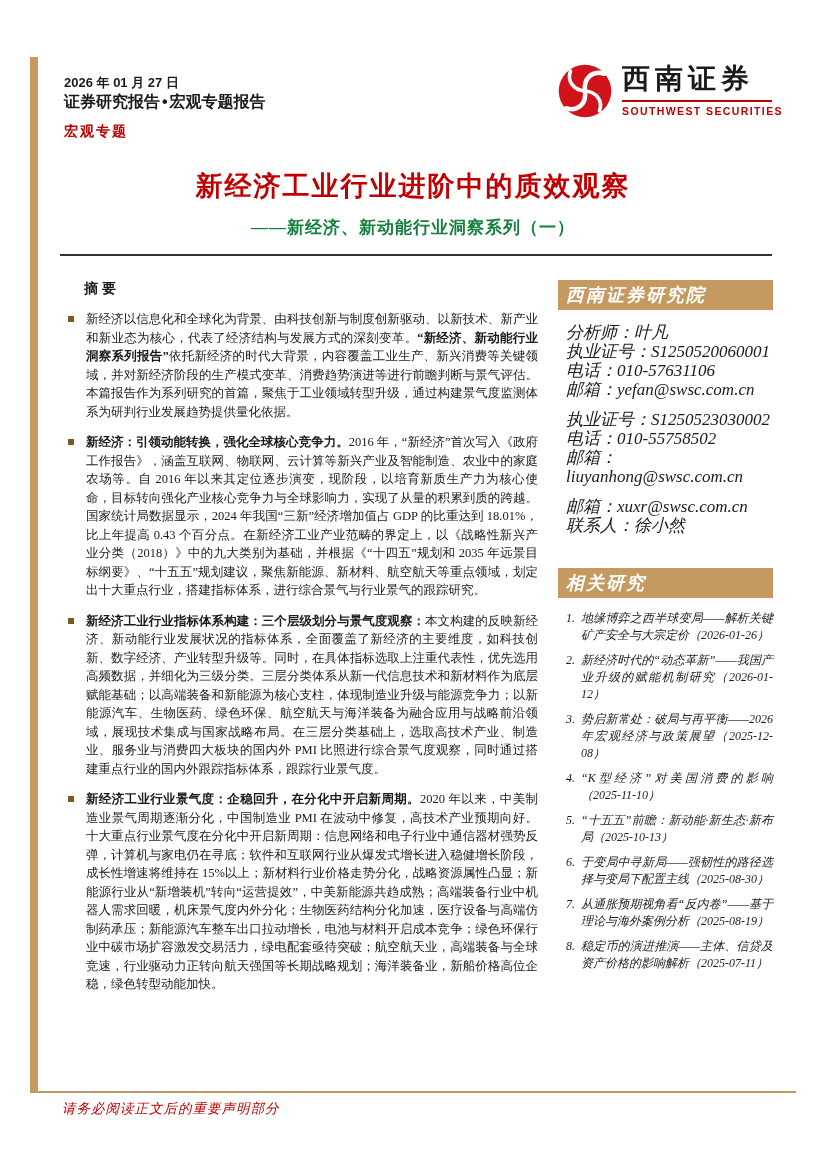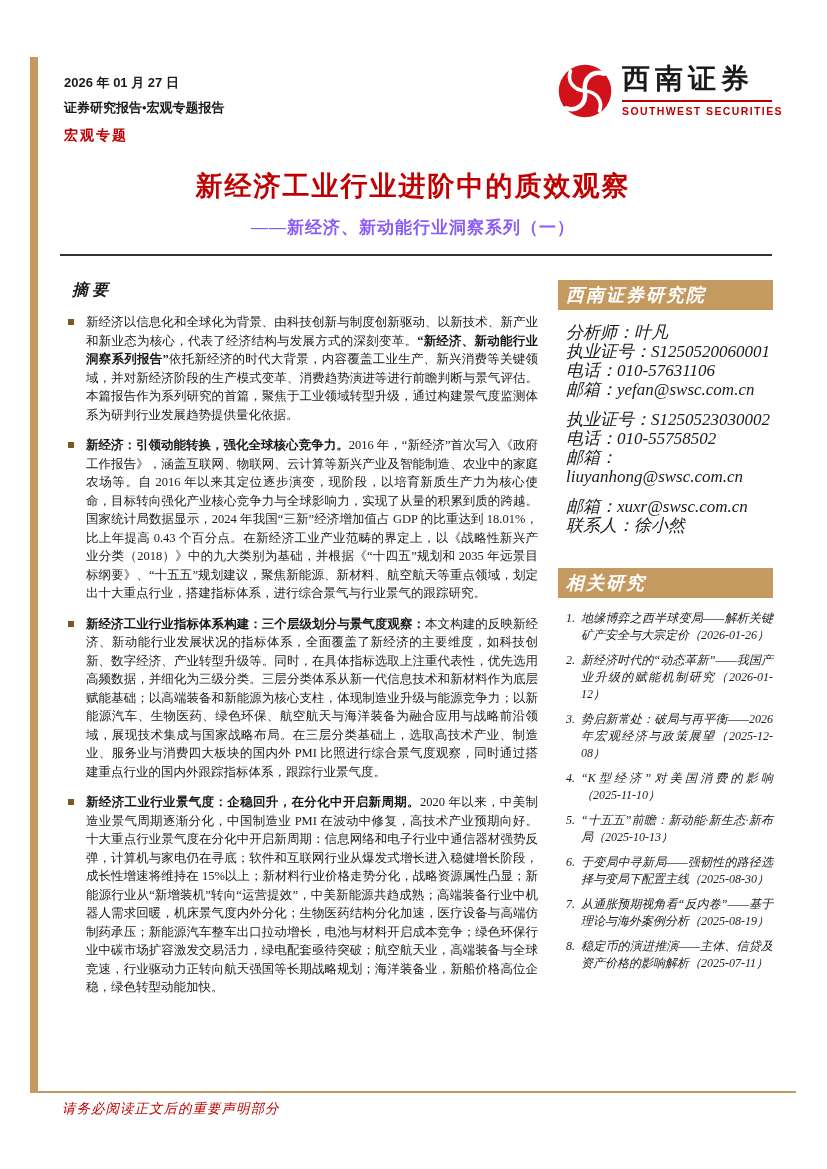--- a/index.html
+++ b/index.html
@@ -5,36 +5,36 @@
   * { margin:0; padding:0; box-sizing:border-box; }
   html,body { background:#fff; }
   body {
     width:827px; height:1169px; position:relative; overflow:hidden;
     font-family:"Liberation Serif","DejaVu Serif",serif; color:#1a1a1a;
   }
   .gold-bar { position:absolute; left:30px; top:57px; width:8px; height:1034px; background:#C49A61; }
 
   .header-left { position:absolute; left:64px; top:74px; }
   .date { font-size:13px; font-weight:bold; font-family:"Liberation Sans",sans-serif; }
-  .report-type { font-size:13px; font-weight:bold; margin-top:7px; font-family:Liberation Serif, serif; }
+  .report-type { font-size:16px; font-weight:bold; font-family:Liberation Mono, monospace; }
   .category { font-size:14px; font-weight:bold; color:#C00000; margin-top:10px; font-family:"Liberation Sans",sans-serif; letter-spacing:2px; }
 
   .logo { position:absolute; right:44px; top:60px; display:flex; align-items:flex-start; gap:8px; }
   .logo-icon { width:58px; height:58px; margin-top:2px; }
   .logo-text { display:flex; flex-direction:column; }
   .logo-cn { font-size:28px; font-weight:bold; letter-spacing:5px; }
   .logo-rule { height:2px; background:#C00000; margin-top:2px; width:150px; }
   .logo-en { font-size:10.5px; color:#C00000; font-weight:bold; letter-spacing:1.4px; margin-top:3px; font-family:"Liberation Sans",sans-serif; }
 
   .title { position:absolute; left:58px; width:710px; top:168px; text-align:center; color:#C00000; font-size:27px; font-weight:bold; letter-spacing:2px; }
-  .subtitle { position:absolute; left:58px; width:710px; top:216px; text-align:center; color:#8b5cf6; font-size:17px; font-weight:bold; letter-spacing:1px; }
+  .subtitle { position:absolute; left:58px; width:710px; top:216px; text-align:center; color:#15803d; font-size:17px; font-weight:bold; letter-spacing:1px; }
   .divider { position:absolute; left:60px; width:712px; top:254px; border-top:2px solid #333; }
 
   .abstract { position:absolute; left:60px; top:280px; width:478px; }
-  .abstract-heading { font-weight:bold; font-size:16px; margin-left:12px; margin-bottom:12px; letter-spacing:4px;font-style:italic; }
+  .abstract-heading { font-weight:bold; font-size:14px; margin-left:24px; margin-bottom:12px; letter-spacing:4px; }
   .bullets { list-style:none; }
   .bullets li { position:relative; padding-left:26px; margin-bottom:12px; font-size:12.5px; line-height:18.5px; text-align:justify; }
   .bullets li::before { content:""; position:absolute; left:8px; top:6px; width:6px; height:6px; background:#7A5A20; }
   .seg-bold { font-weight:bold; }
 
   .sidebar { position:absolute; left:558px; top:280px; width:215px; }
   .side-heading { background:#C49A61; color:#fff; font-weight:bold; font-size:18px; padding:3px 8px; font-family:"Liberation Sans",sans-serif; letter-spacing:2px; font-style:italic; }
   .contacts { margin:13px 2px 33px 8px; font-style:italic; font-size:17px; line-height:19px; }
   .contact-group { margin-bottom:11px; }
   .related-list { margin:12px 0 0 8px; font-size:12px; line-height:17px; list-style:none; counter-reset:rel; font-style:italic; }

